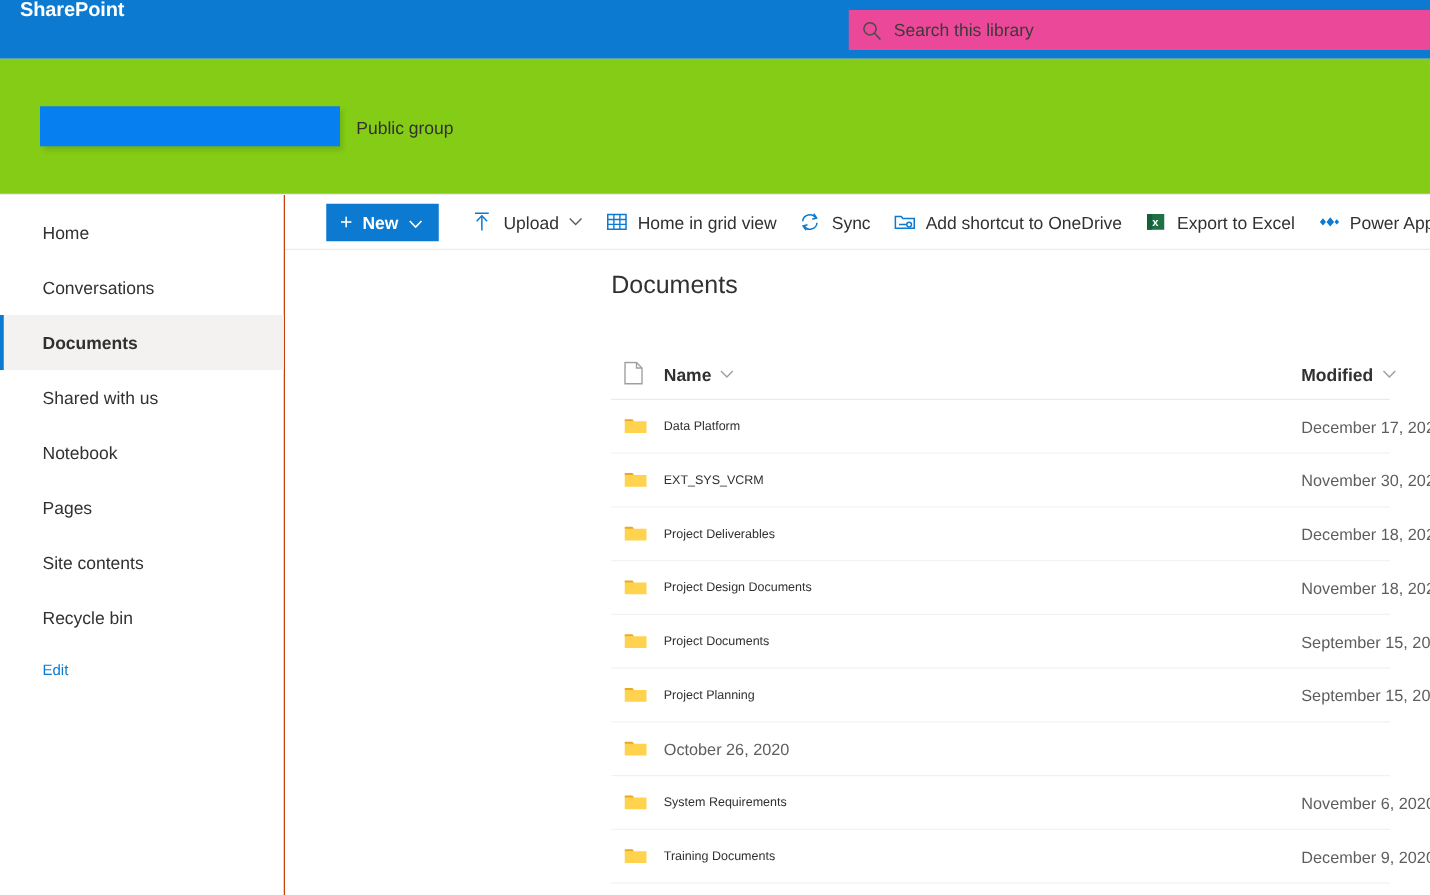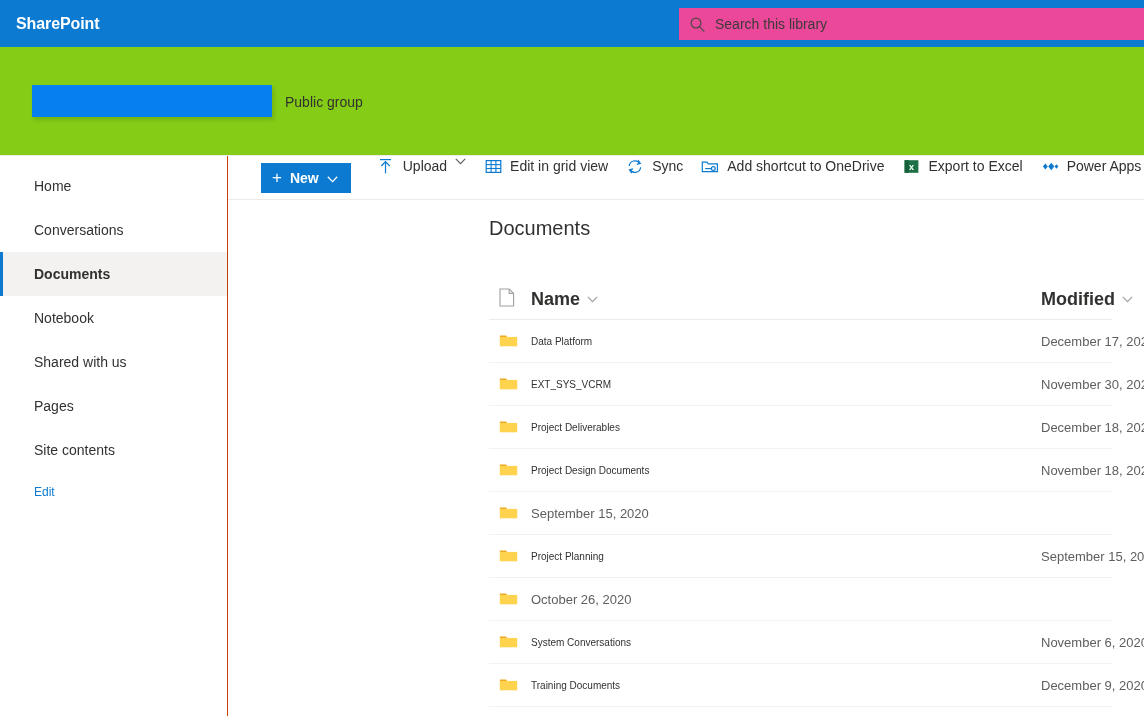--- a/index.html
+++ b/index.html
@@ -10,21 +10,21 @@
     background: #ffffff;
     font-family: "Liberation Sans", sans-serif;
     -webkit-font-smoothing: antialiased;
   }
 
   
   #suite-header {
     position: absolute; left: 0; top: 0;
     width: 1144px; height: 47px;
     background: #0b7ad0;
-    display: flex; align-items: center;
+    display: flex; align-items: flex-start;
   }
   #waffle-spacer { width: 8px; }
   #suite-brand {
     color: #ffffff;
     font-size: 16px;
     font-weight: bold;
     letter-spacing: -0.1px;
     padding-left: 8px;
     white-space: nowrap;
   }
@@ -142,21 +142,21 @@
     font-size: 14px;
     font-weight: bold;
     cursor: pointer;
     border: 0;
     font-family: "Liberation Sans", sans-serif;
     margin-right: 17px;
   }
   #new-button .plus { font-size: 17px; font-weight: normal; margin-right: 8px; line-height: 1; }
   #new-button .label { margin-right: 8px; }
   .cmd {
-    display: inline-flex; align-items: flex-start;
+    display: inline-flex; align-items: center;
     height: 40px;
     padding: 0 9px;
     font-size: 14px;
     color: #323130;
     cursor: pointer;
   }
   .cmd .cmd-icon {
     width: 18px; height: 18px;
     margin-right: 8px;
     display: inline-flex; align-items: center; justify-content: center;
@@ -178,21 +178,21 @@
     width: 916px;
   }
   #col-headers {
     height: 40px;
     display: flex; align-items: center;
     border-bottom: 1px solid #edebe9;
     margin-left: 261px;
     margin-right: 32px;
   }
   .colh {
-    font-size: 18px;
+    font-size: 14px;
     font-weight: bold;
     color: #323130;
     display: inline-flex; align-items: center;
     cursor: pointer;
     white-space: nowrap;
   }
   .colh .caret { margin-left: 7px; display: inline-flex; }
   #colh-doc-icon { width: 42px; flex: 0 0 42px; padding-left: 10px; }
   #colh-name { width: 510px; flex: 0 0 510px; }
   #colh-modified { width: 150px; flex: 0 0 150px; }
@@ -256,30 +256,33 @@
     <div class="nav-item">
       <span>Home</span>
     </div>
     <div class="nav-item">
       <span>Conversations</span>
     </div>
     <div class="nav-item selected">
       <span>Documents</span>
     </div>
     <div class="nav-item">
+      <span>Shared with us</span>
+    </div>
+    <div class="nav-item">
       <span>Notebook</span>
     </div>
     <div class="nav-item">
-      <span>Shared with us</span>
-    </div>
-    <div class="nav-item">
       <span>Pages</span>
     </div>
     <div class="nav-item">
       <span>Site contents</span>
+    </div>
+    <div class="nav-item">
+      <span>Recycle bin</span>
     </div>
     <div class="nav-item edit-link">
       <span>Edit</span>
     </div>
   </nav>
 
   <main id="main">
 
     <div id="command-bar">
 
@@ -312,21 +315,21 @@
       <div class="cmd">
         <span class="cmd-icon">
           <svg width="17" height="17" viewBox="0 0 17 17" aria-hidden="true">
             <rect x="1.2" y="2.6" width="14.6" height="11.8" fill="none" stroke="#0b7ad0" stroke-width="1.2"></rect>
             <line x1="1.2" y1="6.6" x2="15.8" y2="6.6" stroke="#0b7ad0" stroke-width="1.1"></line>
             <line x1="1.2" y1="10.5" x2="15.8" y2="10.5" stroke="#0b7ad0" stroke-width="1.1"></line>
             <line x1="6.1" y1="2.6" x2="6.1" y2="14.4" stroke="#0b7ad0" stroke-width="1.1"></line>
             <line x1="10.9" y1="2.6" x2="10.9" y2="14.4" stroke="#0b7ad0" stroke-width="1.1"></line>
           </svg>
         </span>
-        <span>Edit in grid view</span>
+        <span>Home in grid view</span>
       </div>
 
       <div class="cmd">
         <span class="cmd-icon">
           <svg width="18" height="17" viewBox="0 0 18 17" aria-hidden="true">
             <path d="M3.2 8.0 A5.6 5.6 0 0 1 13.6 5.6" fill="none" stroke="#0b7ad0" stroke-width="1.2"></path>
             <polyline points="12.0,2.0 14.3,5.4 10.8,6.4" fill="none" stroke="#0b7ad0" stroke-width="1.2"></polyline>
             <path d="M14.6 9.2 A5.6 5.6 0 0 1 4.2 11.6" fill="none" stroke="#0b7ad0" stroke-width="1.2"></path>
             <polyline points="5.8,15.1 3.5,11.8 7.0,10.8" fill="none" stroke="#0b7ad0" stroke-width="1.2"></polyline>
           </svg>
@@ -450,20 +453,21 @@
     <div class="cell-modifiedby"></div>
   </div>
 
   <div class="row">
     <div class="cell-icon">
       <svg width="19" height="16" viewBox="0 0 19 16" aria-hidden="true">
         <path d="M0.8 2.4 L7.0 2.4 L8.4 4.3 L0.8 4.3 Z" fill="#e9a820"></path>
         <path d="M0.8 3.9 L18.2 3.9 L18.2 13.3 L0.8 13.3 Z" fill="#ffd34e"></path>
       </svg>
     </div>
+    <div class="cell-name">Project Documents</div>
     <div class="cell-modified">September 15, 2020</div>
     <div class="cell-modifiedby"></div>
   </div>
 
   <div class="row">
     <div class="cell-icon">
       <svg width="19" height="16" viewBox="0 0 19 16" aria-hidden="true">
         <path d="M0.8 2.4 L7.0 2.4 L8.4 4.3 L0.8 4.3 Z" fill="#e9a820"></path>
         <path d="M0.8 3.9 L18.2 3.9 L18.2 13.3 L0.8 13.3 Z" fill="#ffd34e"></path>
       </svg>
@@ -484,21 +488,21 @@
     <div class="cell-modifiedby"></div>
   </div>
 
   <div class="row">
     <div class="cell-icon">
       <svg width="19" height="16" viewBox="0 0 19 16" aria-hidden="true">
         <path d="M0.8 2.4 L7.0 2.4 L8.4 4.3 L0.8 4.3 Z" fill="#e9a820"></path>
         <path d="M0.8 3.9 L18.2 3.9 L18.2 13.3 L0.8 13.3 Z" fill="#ffd34e"></path>
       </svg>
     </div>
-    <div class="cell-name">System Conversations</div>
+    <div class="cell-name">System Requirements</div>
     <div class="cell-modified">November 6, 2020</div>
     <div class="cell-modifiedby"></div>
   </div>
 
   <div class="row">
     <div class="cell-icon">
       <svg width="19" height="16" viewBox="0 0 19 16" aria-hidden="true">
         <path d="M0.8 2.4 L7.0 2.4 L8.4 4.3 L0.8 4.3 Z" fill="#e9a820"></path>
         <path d="M0.8 3.9 L18.2 3.9 L18.2 13.3 L0.8 13.3 Z" fill="#ffd34e"></path>
       </svg>

